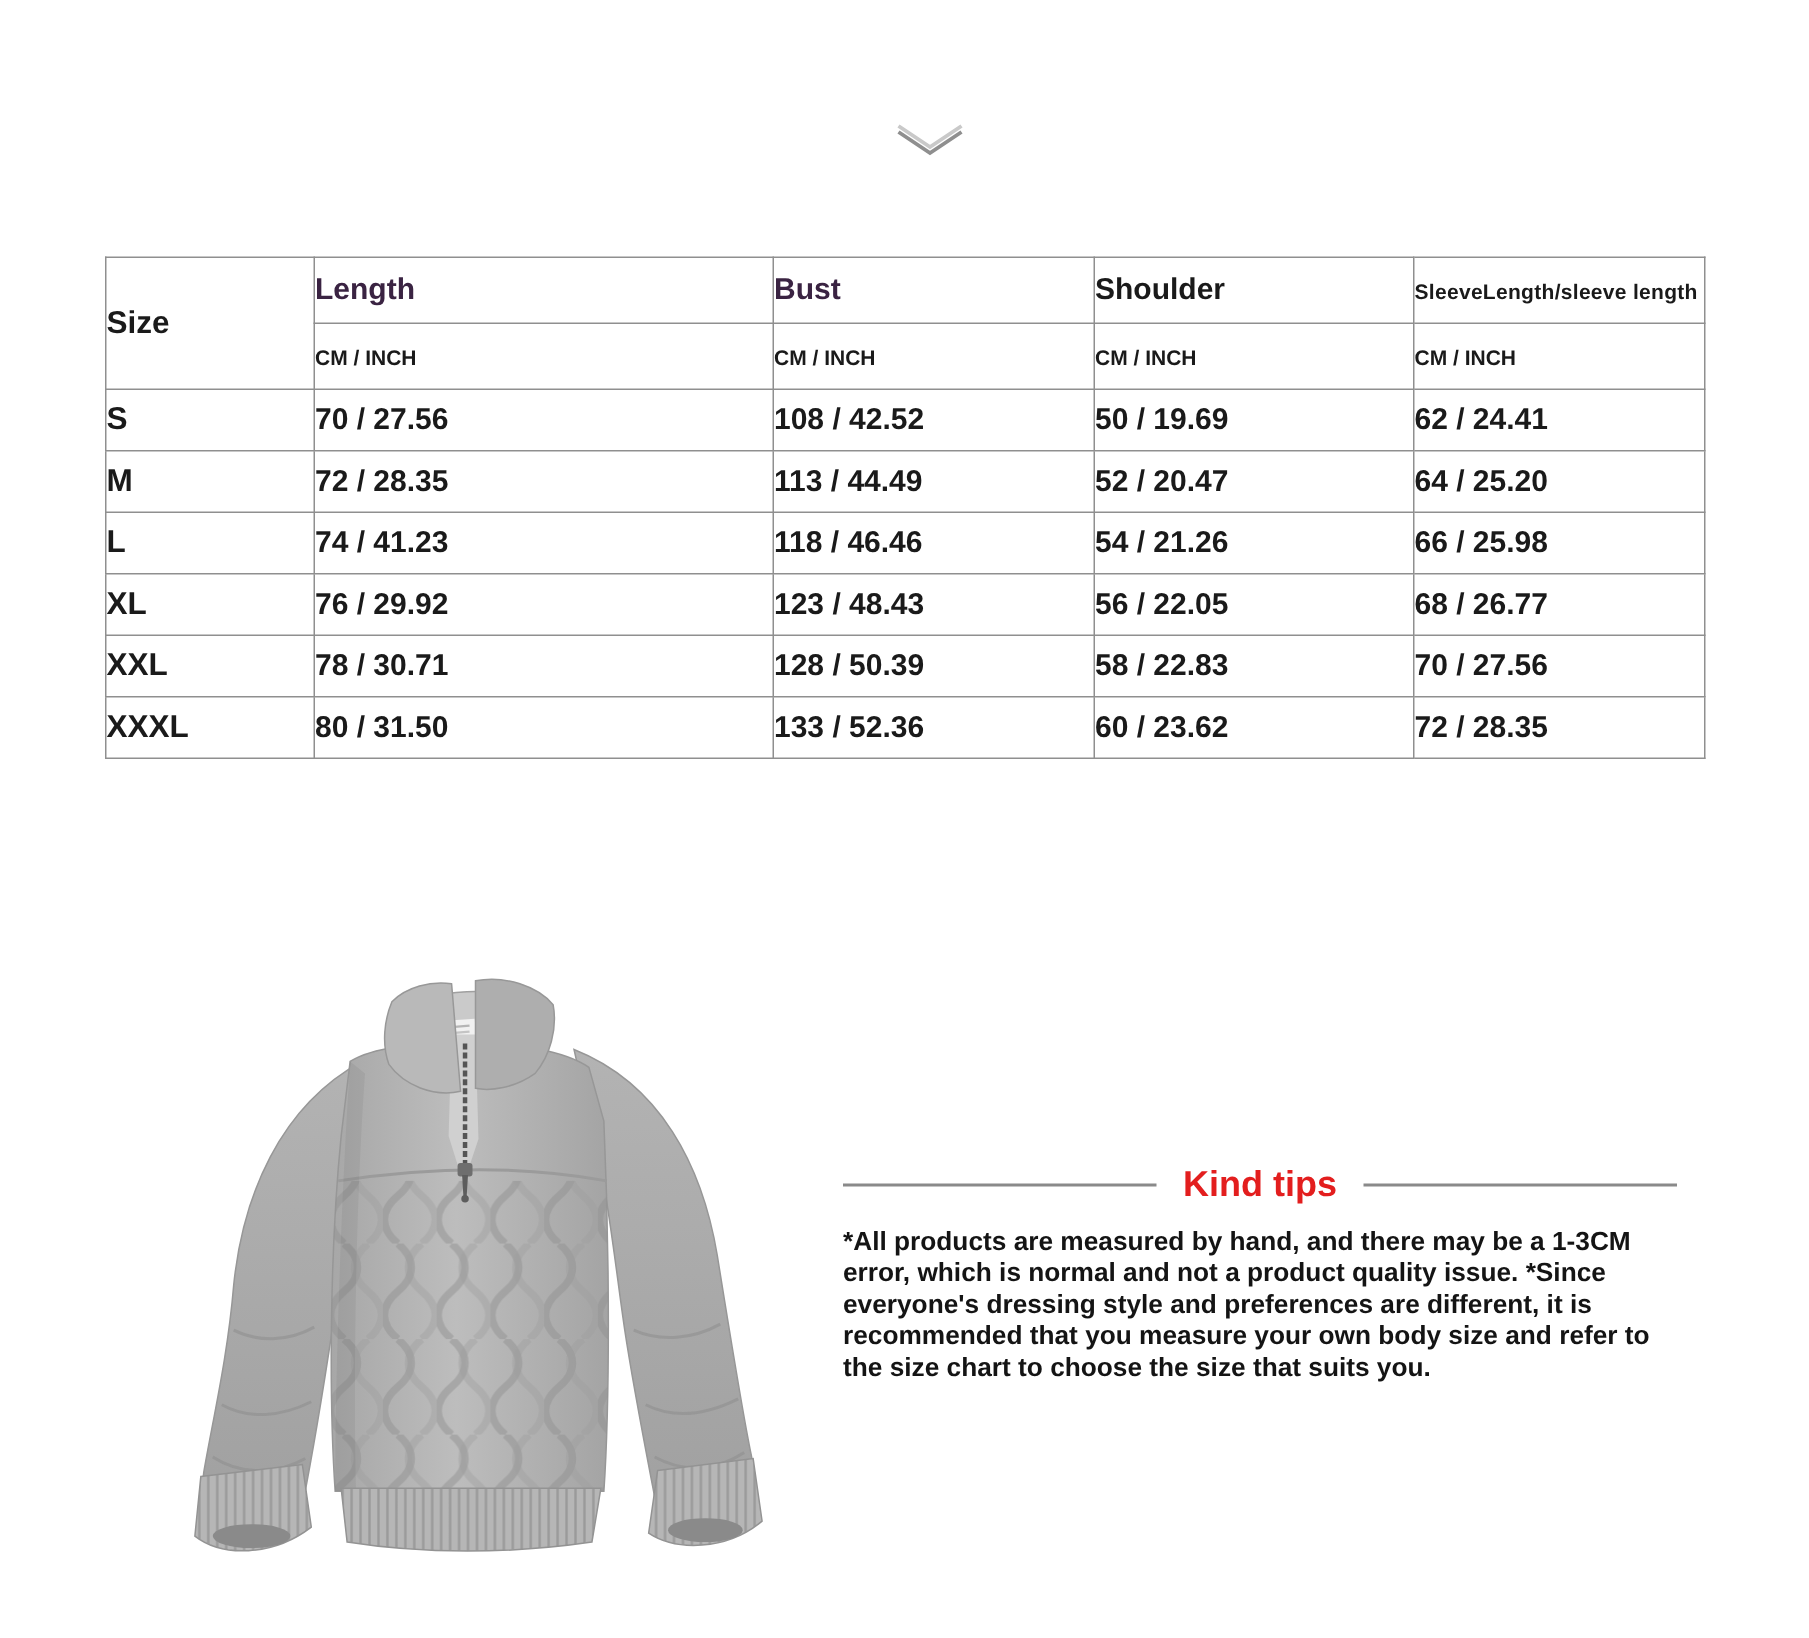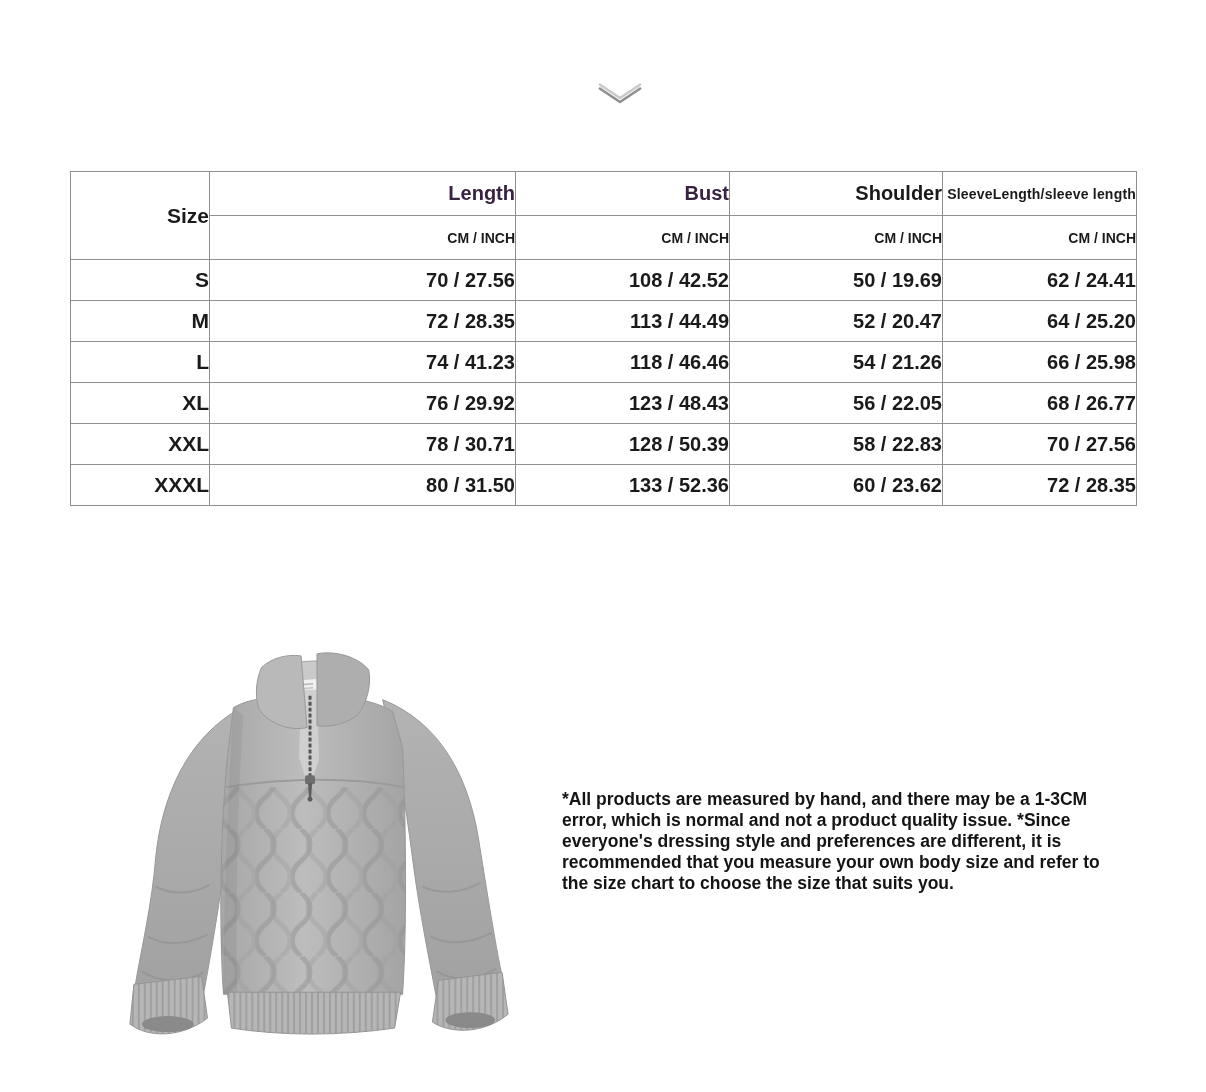--- a/index.html
+++ b/index.html
@@ -23,21 +23,21 @@
   }
   .chevron{position:absolute;left:596px;top:82px;}
   
   .table-wrap{position:absolute;left:70px;top:171px;}
   table.size-table{
     border-collapse:collapse;table-layout:fixed;width:1066px;
     font-weight:700;color:#1a1a1a;background:#fff;
   }
   .size-table td,.size-table th{
     border:1px solid var(--table-border);
-    text-align:right;vertical-align:middle;padding:0;
+    text-align:left;vertical-align:middle;padding:0;
     white-space:nowrap;overflow:hidden;
   }
   .row-head{height:44px;}
   .row-unit{height:44px;}
   .row-data{height:41px;}
   .size-h{font-size:21px;}
   .col-main{font-size:20px;}
   .col-sleeve{font-size:14px;letter-spacing:.2px;}
   .unit{font-size:14px;}
   .cell-size{font-size:21px;}
@@ -198,16 +198,21 @@
       <path d="M206,16 C226,12 248,20 258,32 C261,48 256,66 246,78 C232,88 216,90 206,88 Z" fill="#aeaeae" stroke="#989898" stroke-width="1"></path>
 
       <line x1="199" y1="58" x2="199" y2="148" stroke="#555555" stroke-width="3" stroke-dasharray="4,2"></line>
       <rect x="194" y="138" width="10" height="9" rx="2" fill="#6e6e6e"></rect>
       <path d="M197,146 L201,146 L200,162 L198,162 Z" fill="#5d5d5d"></path>
       <circle cx="199" cy="162" r="2.5" fill="#5d5d5d"></circle>
     </svg>
   </div>
 
   <div class="tips">
+    <div class="tips-head">
+      <div class="tips-line"></div>
+      <div class="tips-title">Kind tips</div>
+      <div class="tips-line"></div>
+    </div>
     <div class="tips-body">*All products are measured by hand, and there may be a 1-3CM error, which is normal and not a product quality issue. *Since everyone's dressing style and preferences are different, it is recommended that you measure your own body size and refer to the size chart to choose the size that suits you.</div>
   </div>
 
 </div>
 
 </body></html>

